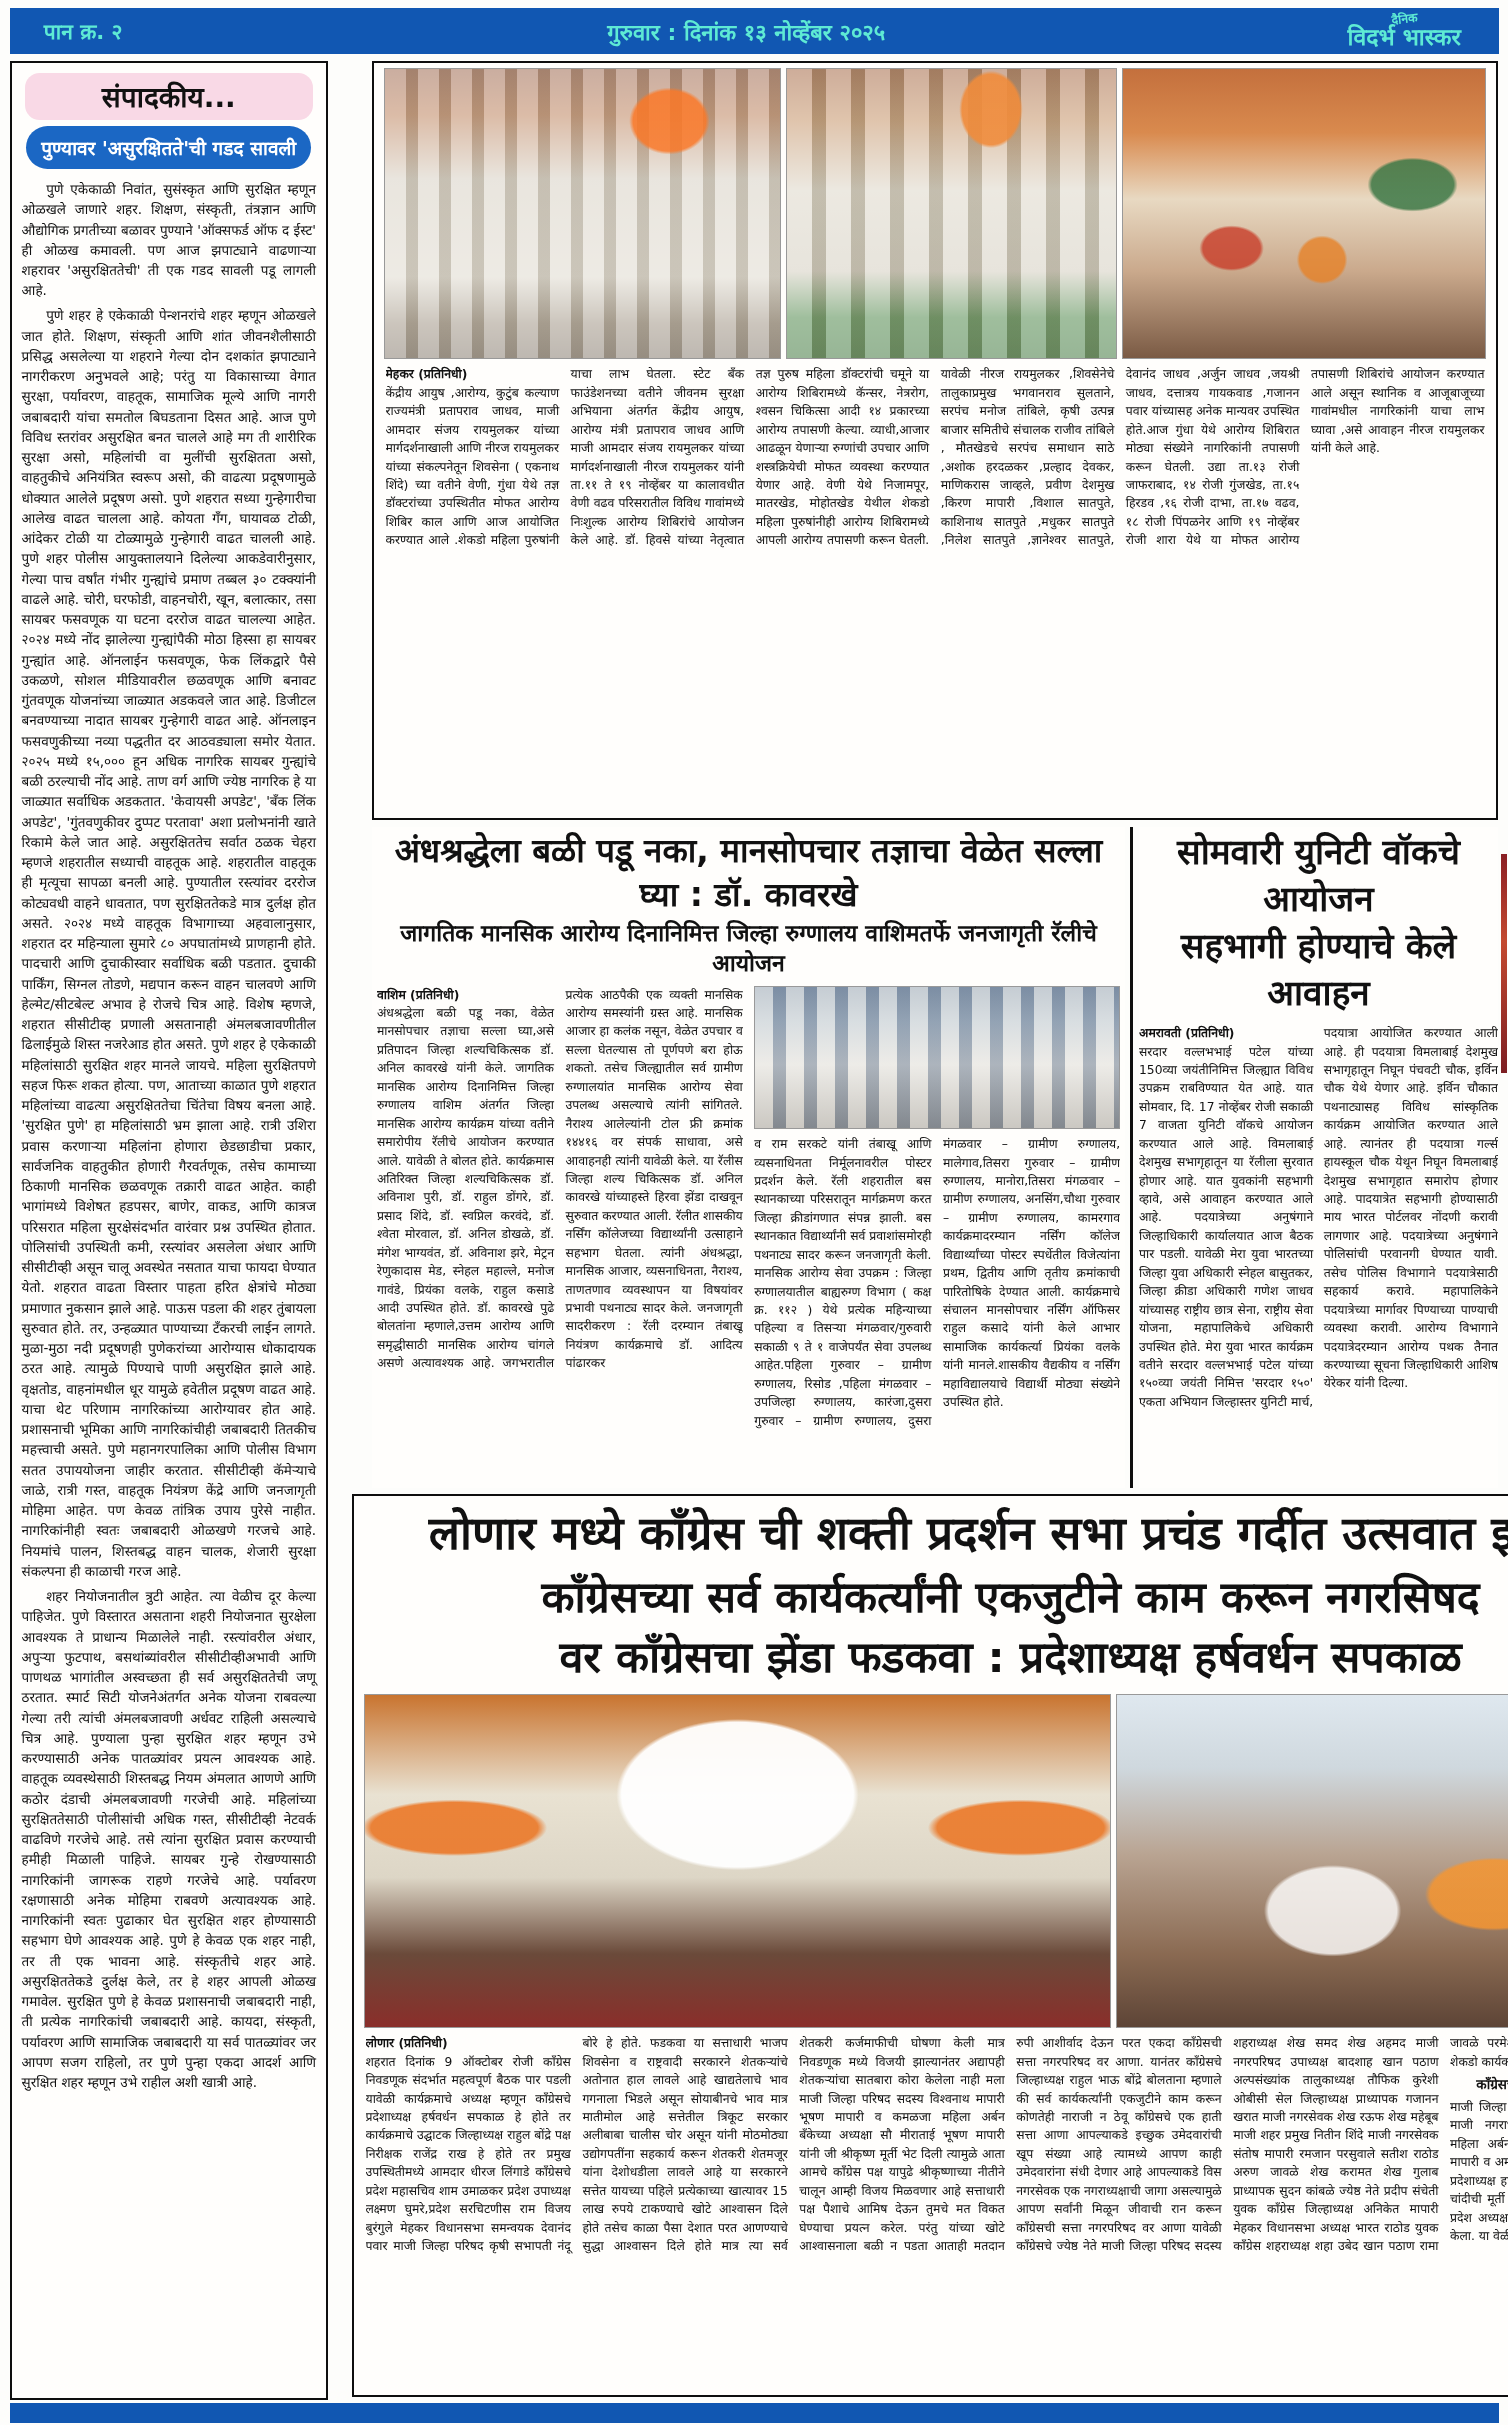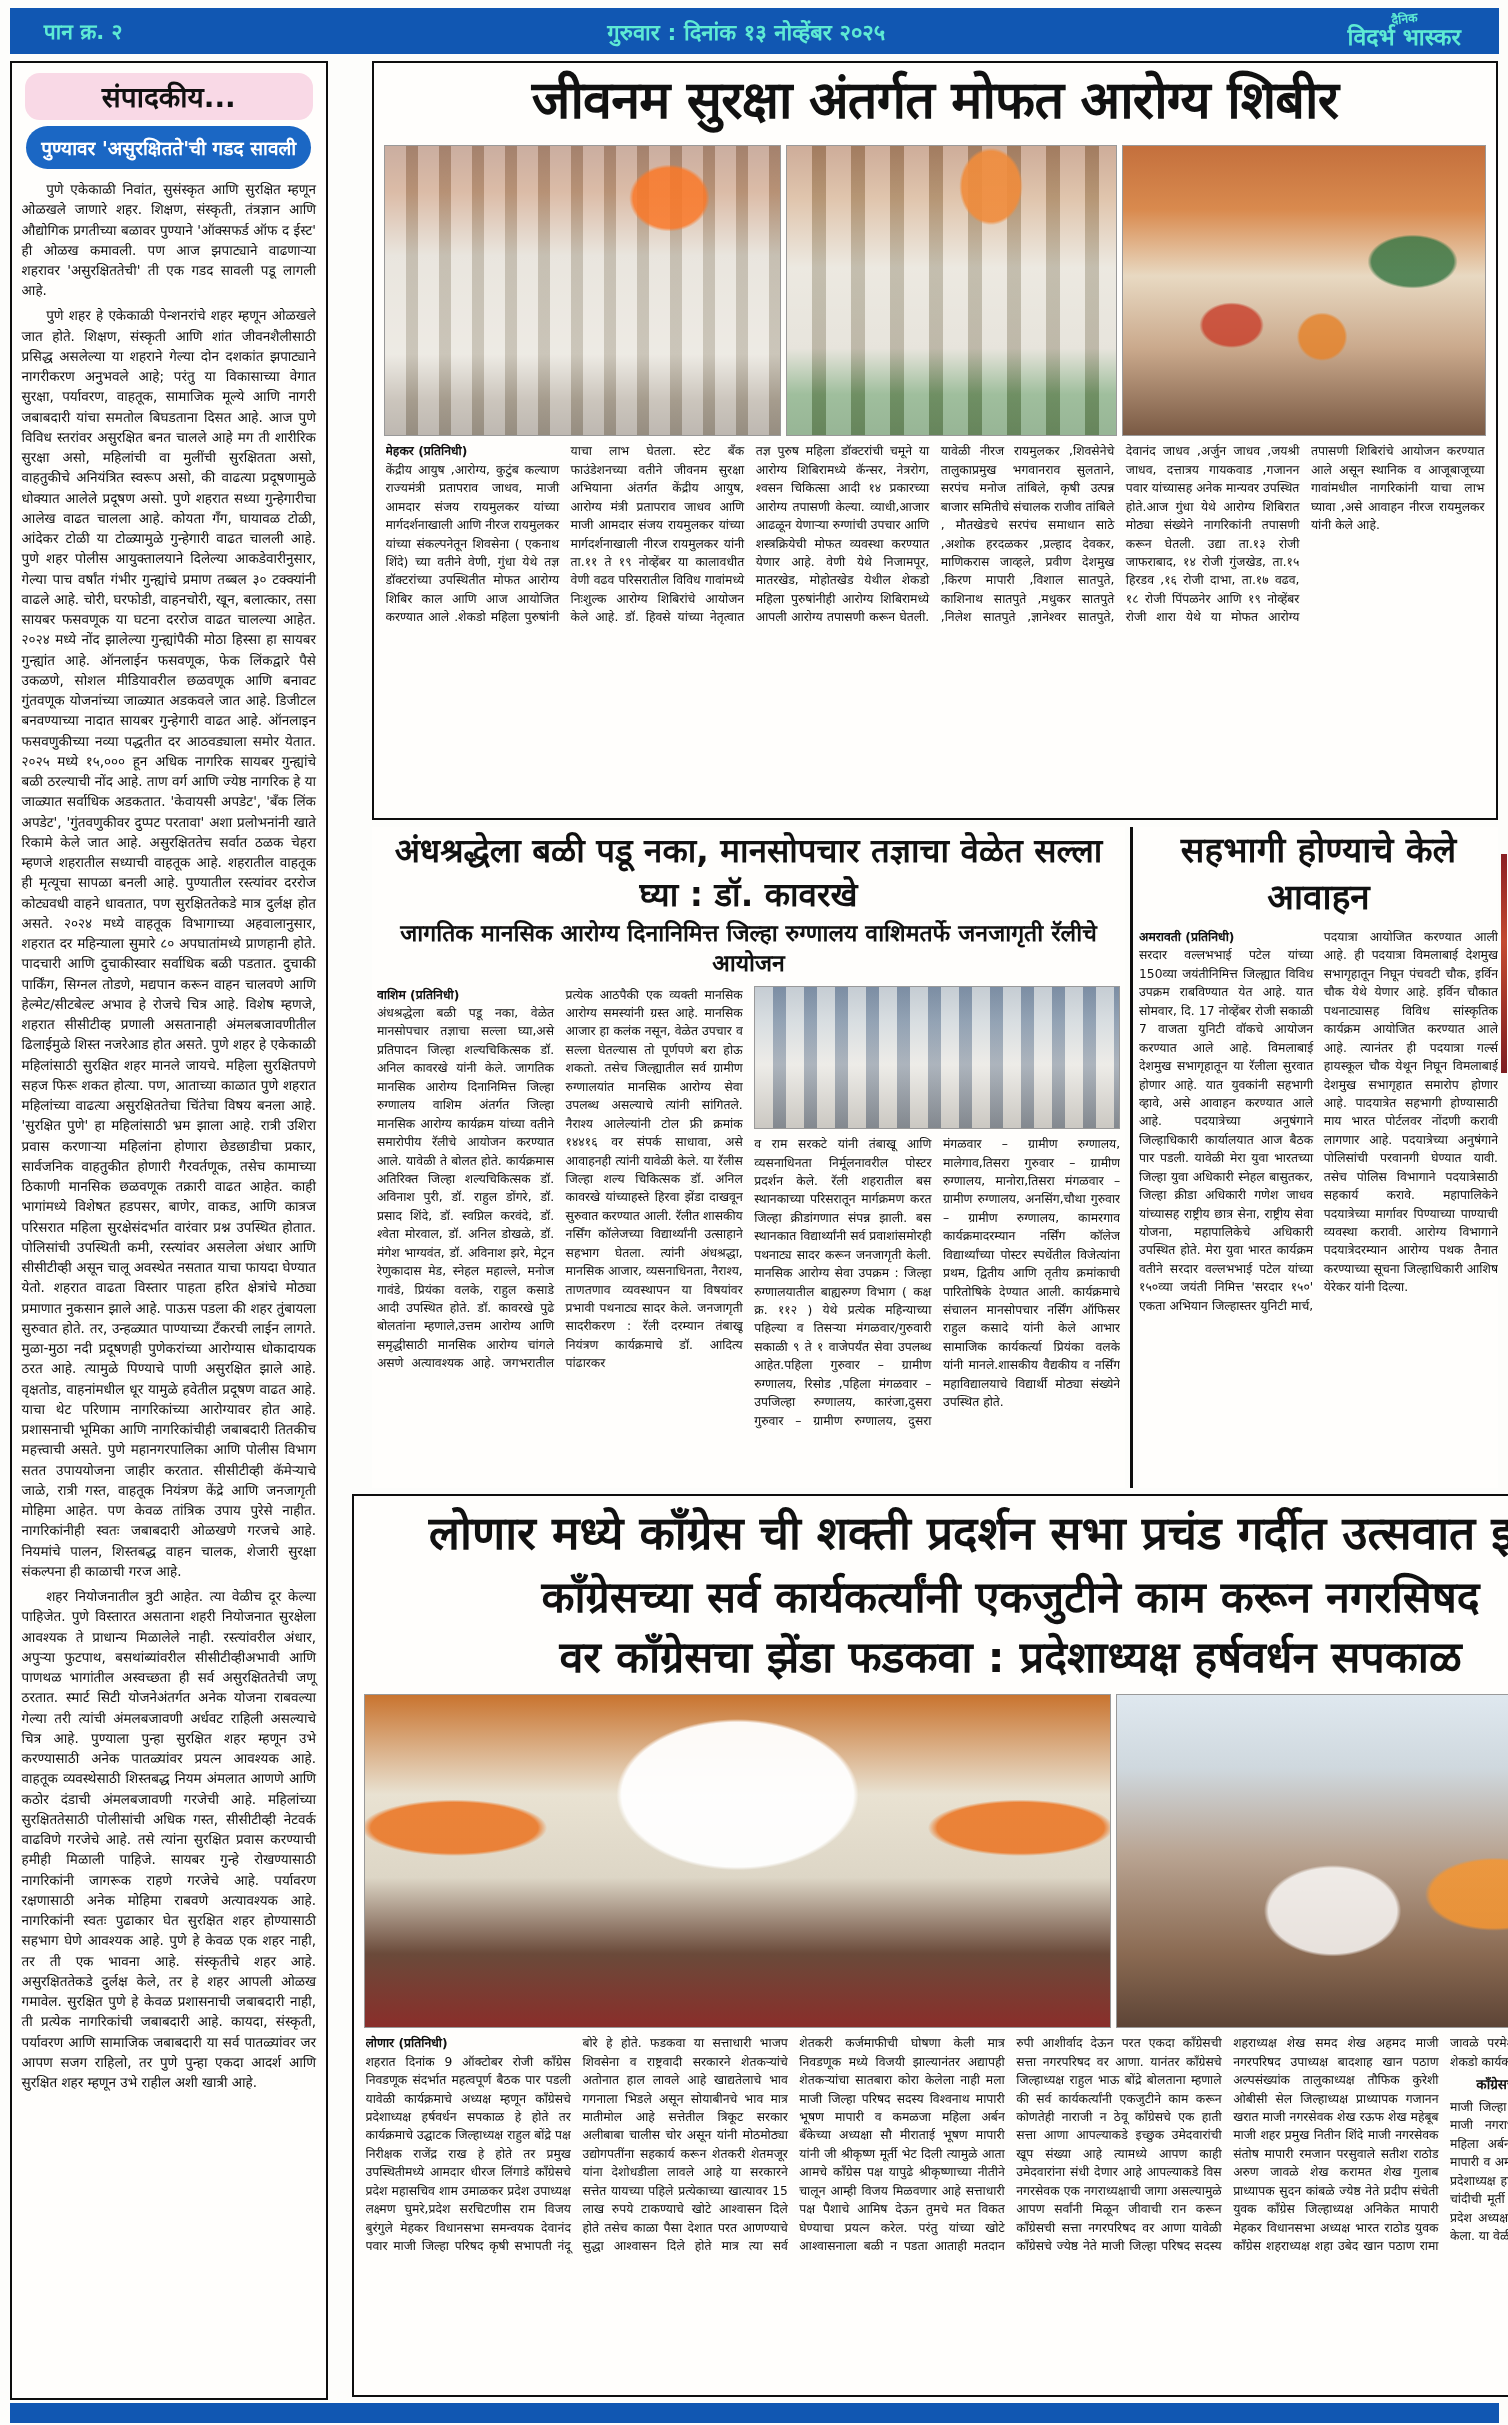--- a/index.html
+++ b/index.html
@@ -83,21 +83,20 @@
     <div class="edhead">संपादकीय...</div>
     <div class="edtitle">पुण्यावर 'असुरक्षितते'ची गडद सावली</div>
     <div class="edtext">
       <p>पुणे एकेकाळी निवांत, सुसंस्कृत आणि सुरक्षित म्हणून ओळखले जाणारे शहर. शिक्षण, संस्कृती, तंत्रज्ञान आणि औद्योगिक प्रगतीच्या बळावर पुण्याने 'ऑक्सफर्ड ऑफ द ईस्ट' ही ओळख कमावली. पण आज झपाट्याने वाढणाऱ्या शहरावर 'असुरक्षिततेची' ती एक गडद सावली पडू लागली आहे.</p>
       <p>पुणे शहर हे एकेकाळी पेन्शनरांचे शहर म्हणून ओळखले जात होते. शिक्षण, संस्कृती आणि शांत जीवनशैलीसाठी प्रसिद्ध असलेल्या या शहराने गेल्या दोन दशकांत झपाट्याने नागरीकरण अनुभवले आहे; परंतु या विकासाच्या वेगात सुरक्षा, पर्यावरण, वाहतूक, सामाजिक मूल्ये आणि नागरी जबाबदारी यांचा समतोल बिघडताना दिसत आहे. आज पुणे विविध स्तरांवर असुरक्षित बनत चालले आहे मग ती शारीरिक सुरक्षा असो, महिलांची वा मुलींची सुरक्षितता असो, वाहतुकीचे अनियंत्रित स्वरूप असो, की वाढत्या प्रदूषणामुळे धोक्यात आलेले प्रदूषण असो. पुणे शहरात सध्या गुन्हेगारीचा आलेख वाढत चालला आहे. कोयता गँग, घायावळ टोळी, आंदेकर टोळी या टोळ्यामुळे गुन्हेगारी वाढत चालली आहे. पुणे शहर पोलीस आयुक्तालयाने दिलेल्या आकडेवारीनुसार, गेल्या पाच वर्षांत गंभीर गुन्ह्यांचे प्रमाण तब्बल ३० टक्क्यांनी वाढले आहे. चोरी, घरफोडी, वाहनचोरी, खून, बलात्कार, तसा सायबर फसवणूक या घटना दररोज वाढत चालल्या आहेत. २०२४ मध्ये नोंद झालेल्या गुन्ह्यांपैकी मोठा हिस्सा हा सायबर गुन्ह्यांत आहे. ऑनलाईन फसवणूक, फेक लिंकद्वारे पैसे उकळणे, सोशल मीडियावरील छळवणूक आणि बनावट गुंतवणूक योजनांच्या जाळ्यात अडकवले जात आहे. डिजीटल बनवण्याच्या नादात सायबर गुन्हेगारी वाढत आहे. ऑनलाइन फसवणुकीच्या नव्या पद्धतीत दर आठवड्याला समोर येतात. २०२५ मध्ये १५,००० हून अधिक नागरिक सायबर गुन्ह्यांचे बळी ठरल्याची नोंद आहे. ताण वर्ग आणि ज्येष्ठ नागरिक हे या जाळ्यात सर्वाधिक अडकतात. 'केवायसी अपडेट', 'बँक लिंक अपडेट', 'गुंतवणुकीवर दुप्पट परतावा' अशा प्रलोभनांनी खाते रिकामे केले जात आहे. असुरक्षिततेच सर्वात ठळक चेहरा म्हणजे शहरातील सध्याची वाहतूक आहे. शहरातील वाहतूक ही मृत्यूचा सापळा बनली आहे. पुण्यातील रस्त्यांवर दररोज कोट्यवधी वाहने धावतात, पण सुरक्षिततेकडे मात्र दुर्लक्ष होत असते. २०२४ मध्ये वाहतूक विभागाच्या अहवालानुसार, शहरात दर महिन्याला सुमारे ८० अपघातांमध्ये प्राणहानी होते. पादचारी आणि दुचाकीस्वार सर्वाधिक बळी पडतात. दुचाकी पार्किंग, सिग्नल तोडणे, मद्यपान करून वाहन चालवणे आणि हेल्मेट/सीटबेल्ट अभाव हे रोजचे चित्र आहे. विशेष म्हणजे, शहरात सीसीटीव्ह प्रणाली असतानाही अंमलबजावणीतील ढिलाईमुळे शिस्त नजरेआड होत असते. पुणे शहर हे एकेकाळी महिलांसाठी सुरक्षित शहर मानले जायचे. महिला सुरक्षितपणे सहज फिरू शकत होत्या. पण, आताच्या काळात पुणे शहरात महिलांच्या वाढत्या असुरक्षिततेचा चिंतेचा विषय बनला आहे. 'सुरक्षित पुणे' हा महिलांसाठी भ्रम झाला आहे. रात्री उशिरा प्रवास करणाऱ्या महिलांना होणारा छेडछाडीचा प्रकार, सार्वजनिक वाहतुकीत होणारी गैरवर्तणूक, तसेच कामाच्या ठिकाणी मानसिक छळवणूक तक्रारी वाढत आहेत. काही भागांमध्ये विशेषत हडपसर, बाणेर, वाकड, आणि कात्रज परिसरात महिला सुरक्षेसंदर्भात वारंवार प्रश्न उपस्थित होतात. पोलिसांची उपस्थिती कमी, रस्त्यांवर असलेला अंधार आणि सीसीटीव्ही असून चालू अवस्थेत नसतात याचा फायदा घेण्यात येतो. शहरात वाढता विस्तार पाहता हरित क्षेत्रांचे मोठ्या प्रमाणात नुकसान झाले आहे. पाऊस पडला की शहर तुंबायला सुरुवात होते. तर, उन्हळ्यात पाण्याच्या टँकरची लाईन लागते. मुळा-मुठा नदी प्रदूषणही पुणेकरांच्या आरोग्यास धोकादायक ठरत आहे. त्यामुळे पिण्याचे पाणी असुरक्षित झाले आहे. वृक्षतोड, वाहनांमधील धूर यामुळे हवेतील प्रदूषण वाढत आहे. याचा थेट परिणाम नागरिकांच्या आरोग्यावर होत आहे. प्रशासनाची भूमिका आणि नागरिकांचीही जबाबदारी तितकीच महत्त्वाची असते. पुणे महानगरपालिका आणि पोलीस विभाग सतत उपाययोजना जाहीर करतात. सीसीटीव्ही कॅमेऱ्याचे जाळे, रात्री गस्त, वाहतूक नियंत्रण केंद्रे आणि जनजागृती मोहिमा आहेत. पण केवळ तांत्रिक उपाय पुरेसे नाहीत. नागरिकांनीही स्वतः जबाबदारी ओळखणे गरजचे आहे. नियमांचे पालन, शिस्तबद्ध वाहन चालक, शेजारी सुरक्षा संकल्पना ही काळाची गरज आहे.</p>
       <p>शहर नियोजनातील त्रुटी आहेत. त्या वेळीच दूर केल्या पाहिजेत. पुणे विस्तारत असताना शहरी नियोजनात सुरक्षेला आवश्यक ते प्राधान्य मिळालेले नाही. रस्त्यांवरील अंधार, अपुऱ्या फुटपाथ, बसथांब्यांवरील सीसीटीव्हीअभावी आणि पाणथळ भागांतील अस्वच्छता ही सर्व असुरक्षिततेची जणू ठरतात. स्मार्ट सिटी योजनेअंतर्गत अनेक योजना राबवल्या गेल्या तरी त्यांची अंमलबजावणी अर्धवट राहिली असल्याचे चित्र आहे. पुण्याला पुन्हा सुरक्षित शहर म्हणून उभे करण्यासाठी अनेक पातळ्यांवर प्रयत्न आवश्यक आहे. वाहतूक व्यवस्थेसाठी शिस्तबद्ध नियम अंमलात आणणे आणि कठोर दंडाची अंमलबजावणी गरजेची आहे. महिलांच्या सुरक्षिततेसाठी पोलीसांची अधिक गस्त, सीसीटीव्ही नेटवर्क वाढविणे गरजेचे आहे. तसे त्यांना सुरक्षित प्रवास करण्याची हमीही मिळाली पाहिजे. सायबर गुन्हे रोखण्यासाठी नागरिकांनी जागरूक राहणे गरजेचे आहे. पर्यावरण रक्षणासाठी अनेक मोहिमा राबवणे अत्यावश्यक आहे. नागरिकांनी स्वतः पुढाकार घेत सुरक्षित शहर होण्यासाठी सहभाग घेणे आवश्यक आहे. पुणे हे केवळ एक शहर नाही, तर ती एक भावना आहे. संस्कृतीचे शहर आहे. असुरक्षिततेकडे दुर्लक्ष केले, तर हे शहर आपली ओळख गमावेल. सुरक्षित पुणे हे केवळ प्रशासनाची जबाबदारी नाही, ती प्रत्येक नागरिकांची जबाबदारी आहे. कायदा, संस्कृती, पर्यावरण आणि सामाजिक जबाबदारी या सर्व पातळ्यांवर जर आपण सजग राहिलो, तर पुणे पुन्हा एकदा आदर्श आणि सुरक्षित शहर म्हणून उभे राहील अशी खात्री आहे.</p>
     </div>
   </div>
 
   <div class="abox bordered" style="left:372px;top:61px;width:1126px;height:759px;">
-    <div class="h-xl" style="margin:0 16.4px 6.5px;">जीवनम सुरक्षा अंतर्गत मोफत आरोग्य शिबीर</div>
     <div class="photorow" style="margin:4.9px 9.8px;height:291px;">
       <div class="photo ph-hall1" style="flex:36;"></div>
       <div class="photo ph-hall2" style="flex:30;"></div>
       <div class="photo ph-camp" style="flex:33;"></div>
     </div>
     <div class="cols" style="margin:6.5px 11.5px;height:246px;column-count:6;">
       <span class="byline">मेहकर (प्रतिनिधी)</span><br>
       <span> केंद्रीय आयुष ,आरोग्य, कुटुंब कल्याण राज्यमंत्री प्रतापराव जाधव, माजी आमदार संजय रायमुलकर यांच्या मार्गदर्शनाखाली आणि नीरज रायमुलकर यांच्या संकल्पनेतून शिवसेना ( एकनाथ शिंदे) च्या वतीने वेणी, गुंधा येथे तज्ञ डॉक्टरांच्या उपस्थितीत मोफत आरोग्य शिबिर काल आणि आज आयोजित करण्यात आले .शेकडो महिला पुरुषांनी याचा लाभ घेतला. स्टेट बँक फाउंडेशनच्या वतीने जीवनम सुरक्षा अभियाना अंतर्गत केंद्रीय आयुष, आरोग्य मंत्री प्रतापराव जाधव आणि माजी आमदार संजय रायमुलकर यांच्या मार्गदर्शनाखाली नीरज रायमुलकर यांनी ता.११ ते १९ नोव्हेंबर या कालावधीत वेणी वढव परिसरातील विविध गावांमध्ये निःशुल्क आरोग्य शिबिरांचे आयोजन केले आहे. डॉ. हिवसे यांच्या नेतृत्वात तज्ञ पुरुष महिला डॉक्टरांची चमूने या आरोग्य शिबिरामध्ये कॅन्सर, नेत्ररोग, श्वसन चिकित्सा आदी १४ प्रकारच्या आरोग्य तपासणी केल्या. व्याधी,आजार आढळून येणाऱ्या रुग्णांची उपचार आणि शस्त्रक्रियेची मोफत व्यवस्था करण्यात येणार आहे. वेणी येथे निजामपूर, मातरखेड, मोहोतखेड येथील शेकडो महिला पुरुषांनीही आरोग्य शिबिरामध्ये आपली आरोग्य तपासणी करून घेतली. यावेळी नीरज रायमुलकर ,शिवसेनेचे तालुकाप्रमुख भगवानराव सुलताने, सरपंच मनोज तांबिले, कृषी उत्पन्न बाजार समितीचे संचालक राजीव तांबिले , मौतखेडचे सरपंच समाधान साठे ,अशोक हरदळकर ,प्रल्हाद देवकर, माणिकरास जाव्हले, प्रवीण देशमुख ,किरण मापारी ,विशाल सातपुते, काशिनाथ सातपुते ,मधुकर सातपुते ,निलेश सातपुते ,ज्ञानेश्वर सातपुते, देवानंद जाधव ,अर्जुन जाधव ,जयश्री जाधव, दत्तात्रय गायकवाड ,गजानन पवार यांच्यासह अनेक मान्यवर उपस्थित होते.आज गुंधा येथे आरोग्य शिबिरात मोठ्या संख्येने नागरिकांनी तपासणी करून घेतली. उद्या ता.१३ रोजी जाफराबाद, १४ रोजी गुंजखेड, ता.१५ हिरडव ,१६ रोजी दाभा, ता.१७ वढव, १८ रोजी पिंपळनेर आणि १९ नोव्हेंबर रोजी शारा येथे या मोफत आरोग्य तपासणी शिबिरांचे आयोजन करण्यात आले असून स्थानिक व आजूबाजूच्या गावांमधील नागरिकांनी याचा लाभ घ्यावा ,असे आवाहन नीरज रायमुलकर यांनी केले आहे.</span>
     </div>
   </div>
@@ -116,20 +115,21 @@
           <span>व राम सरकटे यांनी तंबाखू आणि व्यसनाधिनता निर्मूलनावरील पोस्टर प्रदर्शन केले. रॅली शहरातील बस स्थानकाच्या परिसरातून मार्गक्रमण करत जिल्हा क्रीडांगणात संपन्न झाली. बस स्थानकात विद्यार्थ्यांनी सर्व प्रवाशांसमोरही पथनाट्य सादर करून जनजागृती केली. मानसिक आरोग्य सेवा उपक्रम : जिल्हा रुग्णालयातील बाह्यरुग्ण विभाग ( कक्ष क्र. ११२ ) येथे प्रत्येक महिन्याच्या पहिल्या व तिसऱ्या मंगळवार/गुरुवारी सकाळी ९ ते १ वाजेपर्यंत सेवा उपलब्ध आहेत.पहिला गुरुवार – ग्रामीण रुग्णालय, रिसोड ,पहिला मंगळवार – उपजिल्हा रुग्णालय, कारंजा,दुसरा गुरुवार – ग्रामीण रुग्णालय, दुसरा मंगळवार – ग्रामीण रुग्णालय, मालेगाव,तिसरा गुरुवार – ग्रामीण रुग्णालय, मानोरा,तिसरा मंगळवार – ग्रामीण रुग्णालय, अनसिंग,चौथा गुरुवार – ग्रामीण रुग्णालय, कामरगाव कार्यक्रमादरम्यान नर्सिंग कॉलेज विद्यार्थ्यांच्या पोस्टर स्पर्धेतील विजेत्यांना प्रथम, द्वितीय आणि तृतीय क्रमांकाची पारितोषिके देण्यात आली. कार्यक्रमाचे संचालन मानसोपचार नर्सिंग ऑफिसर राहुल कसादे यांनी केले आभार सामाजिक कार्यकर्त्या प्रियंका वलके यांनी मानले.शासकीय वैद्यकीय व नर्सिंग महाविद्यालयाचे विद्यार्थी मोठ्या संख्येने उपस्थित होते.</span>
         </div>
       </div>
     </div>
   </div>
 
   <div class="vdivider"></div>
   <div class="edge-strip"></div>
 
   <div class="abox" style="left:1139px;top:827px;width:359px;height:661px;">
+    <div class="h-m" style="font-size:35px;margin-top:1.6px;">सोमवारी युनिटी वॉकचे आयोजन</div>
     <div class="h-m" style="font-size:35px;margin-bottom:6.5px;">सहभागी होण्याचे केले आवाहन</div>
     <div class="cols" style="height:543px;column-count:2;column-gap:10.6px;">
       <span class="byline">अमरावती (प्रतिनिधी)</span><br>
       <span> सरदार वल्लभभाई पटेल यांच्या 150व्या जयंतीनिमित्त जिल्ह्यात विविध उपक्रम राबविण्यात येत आहे. यात सोमवार, दि. 17 नोव्हेंबर रोजी सकाळी 7 वाजता युनिटी वॉकचे आयोजन करण्यात आले आहे. विमलाबाई देशमुख सभागृहातून या रॅलीला सुरवात होणार आहे. यात युवकांनी सहभागी व्हावे, असे आवाहन करण्यात आले आहे. पदयात्रेच्या अनुषंगाने जिल्हाधिकारी कार्यालयात आज बैठक पार पडली. यावेळी मेरा युवा भारतच्या जिल्हा युवा अधिकारी स्नेहल बासुतकर, जिल्हा क्रीडा अधिकारी गणेश जाधव यांच्यासह राष्ट्रीय छात्र सेना, राष्ट्रीय सेवा योजना, महापालिकेचे अधिकारी उपस्थित होते. मेरा युवा भारत कार्यक्रम वतीने सरदार वल्लभभाई पटेल यांच्या १५०व्या जयंती निमित्त 'सरदार १५०' एकता अभियान जिल्हास्तर युनिटी मार्च, पदयात्रा आयोजित करण्यात आली आहे. ही पदयात्रा विमलाबाई देशमुख सभागृहातून निघून पंचवटी चौक, इर्विन चौक येथे येणार आहे. इर्विन चौकात पथनाट्यासह विविध सांस्कृतिक कार्यक्रम आयोजित करण्यात आले आहे. त्यानंतर ही पदयात्रा गर्ल्स हायस्कूल चौक येथून निघून विमलाबाई देशमुख सभागृहात समारोप होणार आहे. पादयात्रेत सहभागी होण्यासाठी माय भारत पोर्टलवर नोंदणी करावी लागणार आहे. पदयात्रेच्या अनुषंगाने पोलिसांची परवानगी घेण्यात यावी. तसेच पोलिस विभागाने पदयात्रेसाठी सहकार्य करावे. महापालिकेने पदयात्रेच्या मार्गावर पिण्याच्या पाण्याची व्यवस्था करावी. आरोग्य विभागाने पदयात्रेदरम्यान आरोग्य पथक तैनात करण्याच्या सूचना जिल्हाधिकारी आशिष येरेकर यांनी दिल्या.</span>
     </div>
   </div>
 
   <div class="abox bordered" style="left:352px;top:1494px;width:1317px;height:903px;">
     <div class="h-l" style="font-size:46px;margin:4.9px 13px 0;">लोणार मध्ये काँग्रेस ची शक्ती प्रदर्शन सभा प्रचंड गर्दीत उत्सवात झंकार</div>
     <div class="h-l" style="margin:1.6px 13px 0;">काँग्रेसच्या सर्व कार्यकर्त्यांनी एकजुटीने काम करून नगरसिषद</div>

